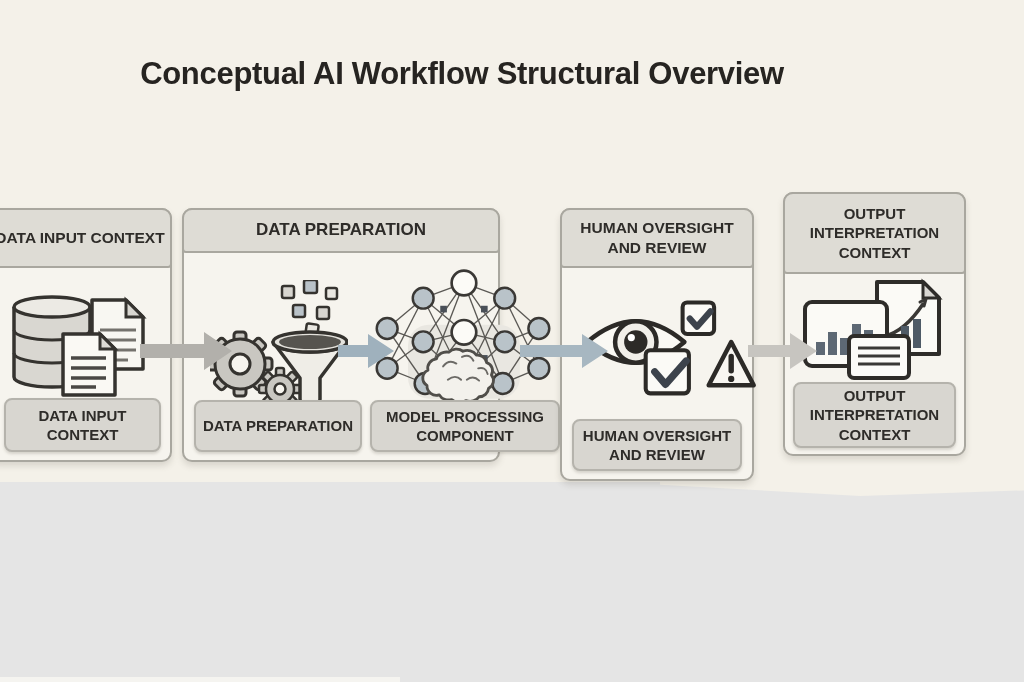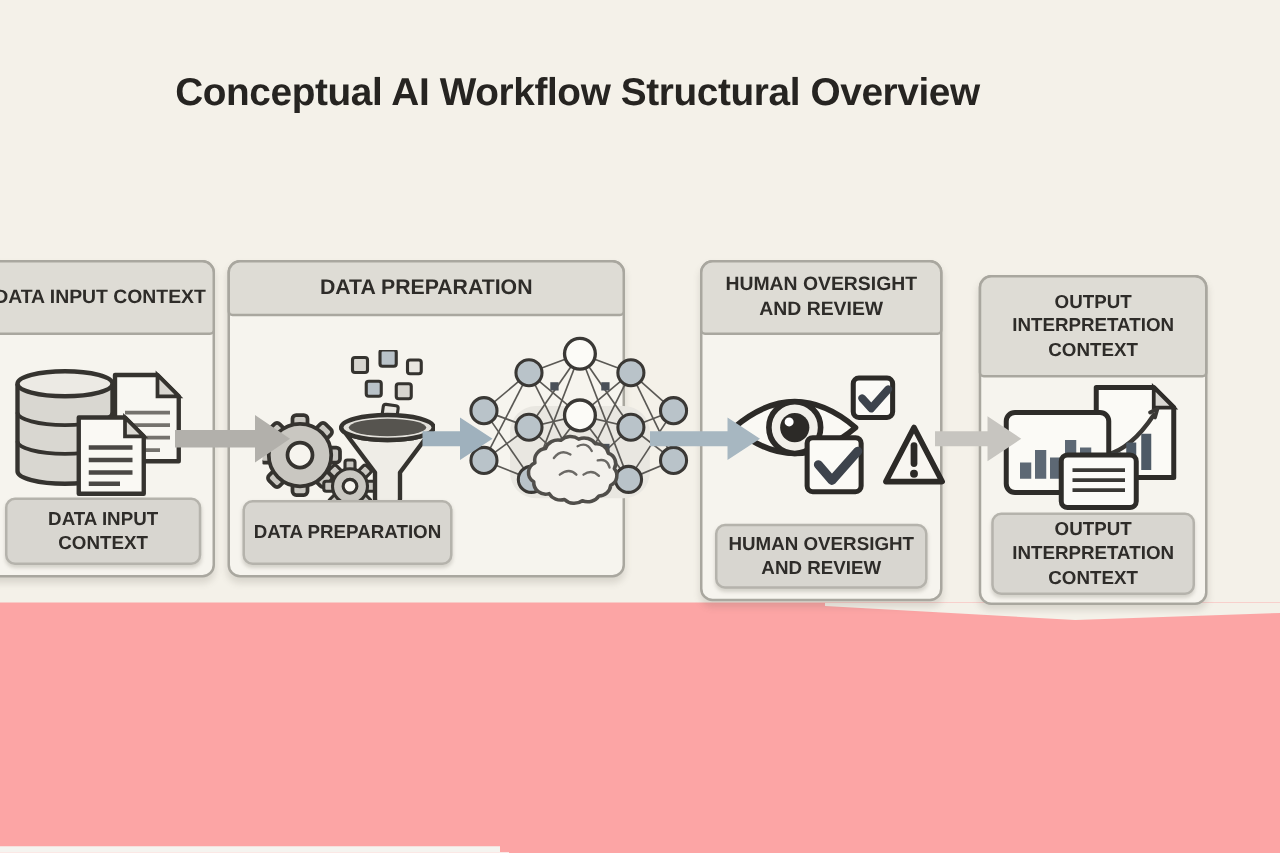--- a/index.html
+++ b/index.html
@@ -1,16 +1,16 @@
 <!DOCTYPE html>
 <html><head>
 <meta charset="utf-8">
 <style>
   html,body{margin:0;padding:0;background:#ffffff;}
-  .page{position:relative;width:1024px;height:682px;background:#fca5a5;overflow:hidden;
+  .page{position:relative;width:1024px;height:682px;background:#e5e5e5;overflow:hidden;
         font-family:"Liberation Sans",sans-serif;color:#2e2c29;}
   .bg-top{position:absolute;left:0;top:0;width:1024px;height:482px;background:#f4f1e9;}
   .bg-wedge{position:absolute;left:660px;top:482px;width:364px;height:14px;background:#f4f1e9;
         clip-path:polygon(0 0,100% 0,100% 60%,55% 100%,0 20%);}
   .bg-strip{position:absolute;left:0;top:677px;width:400px;height:5px;background:#f5f4f0;}
   .title{position:absolute;left:112px;top:56px;width:700px;text-align:center;
         font-size:31px;font-weight:bold;letter-spacing:-0.3px;color:#262421;}
   .panel{position:absolute;background:#f6f4ee;border:2px solid #a9a79f;border-radius:10px;
         box-shadow:0 4px 6px rgba(95,90,78,.18);box-sizing:border-box;}
   .panel-header{position:absolute;left:-2px;right:-2px;top:-2px;background:#dedcd5;
@@ -24,21 +24,21 @@
   .panel1{left:-12px;top:208px;width:184px;height:254px;}
   .panel1 .panel-header{height:60px;font-size:15.5px;}
   .panel1 .label-box{left:14px;right:9px;bottom:8px;height:54px;}
   .panel2{left:182px;top:208px;width:318px;height:254px;}
   .panel2 .panel-header{height:45px;font-size:17px;}
   .panel2 .label-left{left:10px;width:168px;bottom:8px;height:52px;}
   .panel2 .label-right{left:186px;width:190px;bottom:8px;height:52px;}
   .panel3{left:560px;top:208px;width:194px;height:273px;}
   .panel3 .panel-header{height:60px;font-size:15.5px;}
   .panel3 .label-box{left:10px;right:10px;bottom:8px;height:52px;}
-  .panel4{left:783px;top:220px;width:183px;height:264px;}
+  .panel4{left:783px;top:192px;width:183px;height:264px;}
   .panel4 .panel-header{height:82px;font-size:15px;}
   .panel4 .label-box{left:8px;right:8px;bottom:6px;height:66px;}
   .icon{position:absolute;}
   .arrows{position:absolute;left:0;top:0;width:1024px;height:682px;z-index:6;pointer-events:none;}
 </style>
 </head>
 <body>
 
 <div class="page">
   <div class="bg-top"></div>
@@ -192,20 +192,21 @@
         <g fill="none" stroke="#6b6965" stroke-width="2" stroke-linecap="round">
           <path d="M75,102 q6,-8 14,-3"></path>
             <path d="M95,92 q8,-4 12,4"></path>
           <path d="M112,104 q8,-2 10,6"></path>
             <path d="M80,116 q8,-6 14,0"></path>
             <path d="M100,116 q7,-5 13,1"></path>
         </g>
       </g>
     </svg>
     <div class="label-box label-left">DATA PREPARATION</div>
+    <div class="label-box label-right">MODEL PROCESSING COMPONENT</div>
   </div>
 
   <div class="panel panel3">
     <div class="panel-header">HUMAN OVERSIGHT AND REVIEW</div>
     <svg class="icon" style="left:18px;top:80px;" width="180" height="114" viewBox="0 0 200 115">
       <g>
         <path d="M8,52 Q62,6 116,52 Q62,98 8,52 z" fill="#faf9f4" stroke="#2c2a27" stroke-width="5" stroke-linejoin="round"></path>
         <circle cx="62" cy="52" r="23" fill="#f1efe9" stroke="#2c2a27" stroke-width="5"></circle>
         <circle cx="62" cy="52" r="13" fill="#2c2a27"></circle>
         <circle cx="57" cy="47" r="4" fill="#ffffff"></circle>

